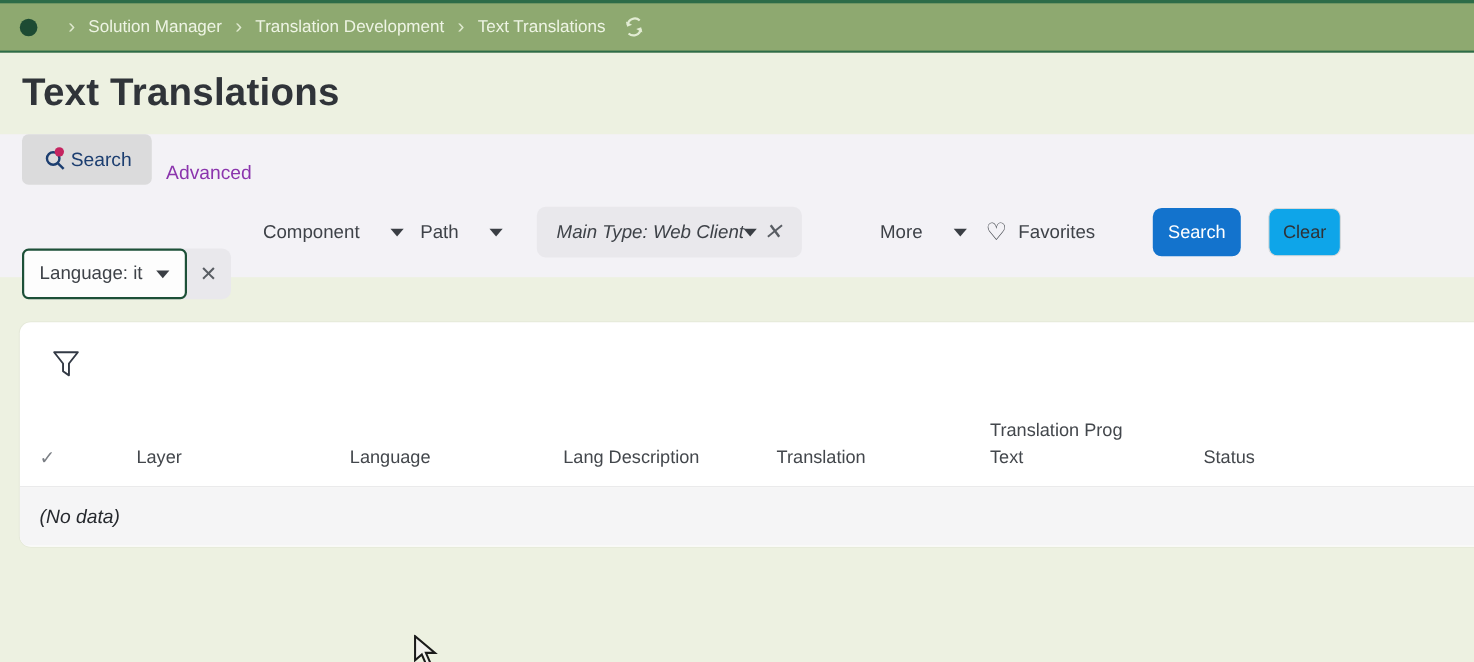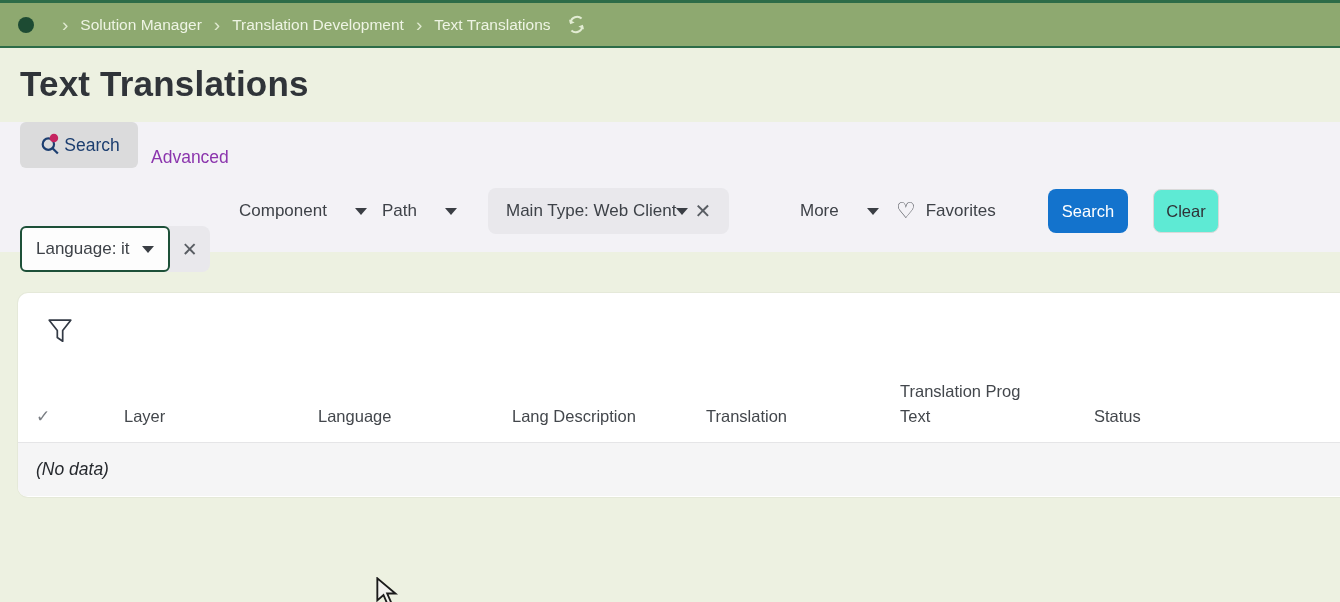--- a/index.html
+++ b/index.html
@@ -81,42 +81,42 @@
     display:flex; align-items:center; gap:28px;
     color:#3e4248; cursor:pointer;
   }
   .dd-component { left:239px; }
   .dd-path { left:382px;justify-content:space-between; }
   .dd-more { left:800px; }
   .maintype-chip {
     position:absolute; left:488px; top:0; height:46px;
     display:flex; align-items:center; 
     padding:0 18px;
-    background:#e9e8ec; border-radius:8px; cursor:pointer;
+    background:#e9e8ec; border-radius:8px; cursor:pointer;font-style:italic;
   }
   .maintype-chip .chip-close { margin-left:6px; font-size:20px; }
   .favorites {
     position:absolute; left:896px; top:0; height:46px;
     display:flex; align-items:center; gap:10px;
     color:#3e4248; cursor:pointer;
   }
   .heart { font-size:22px; color:#4a4e54; line-height:1; }
   .btn {
     position:absolute; top:1px; height:44px;
     border-radius:8px; font-size:16.5px;
     display:flex; align-items:center; justify-content:center;
     cursor:pointer; font-family:inherit;
   }
   .btn-search {
     left:1048px; width:80px;
     background:#1373cd; color:#ffffff; border:none;
   }
   .btn-clear {
     left:1153px; width:66px;
-    background:#5eead4; color:#2f3237; border:1px solid #d9d9d9;
+    background:#0ea5e9; color:#2f3237; border:1px solid #d9d9d9;
   }
   
   .card {
     position:absolute; left:18px; top:293px; right:-12px; height:204px;
     background:#ffffff; border-radius:10px;
     overflow:hidden;
     box-shadow:0 0 0 1px rgba(0,0,0,0.03);
   }
   .card-toolbar { height:77px; position:relative; }
   .funnel-btn { position:absolute; left:28px; top:24px; cursor:pointer; }

